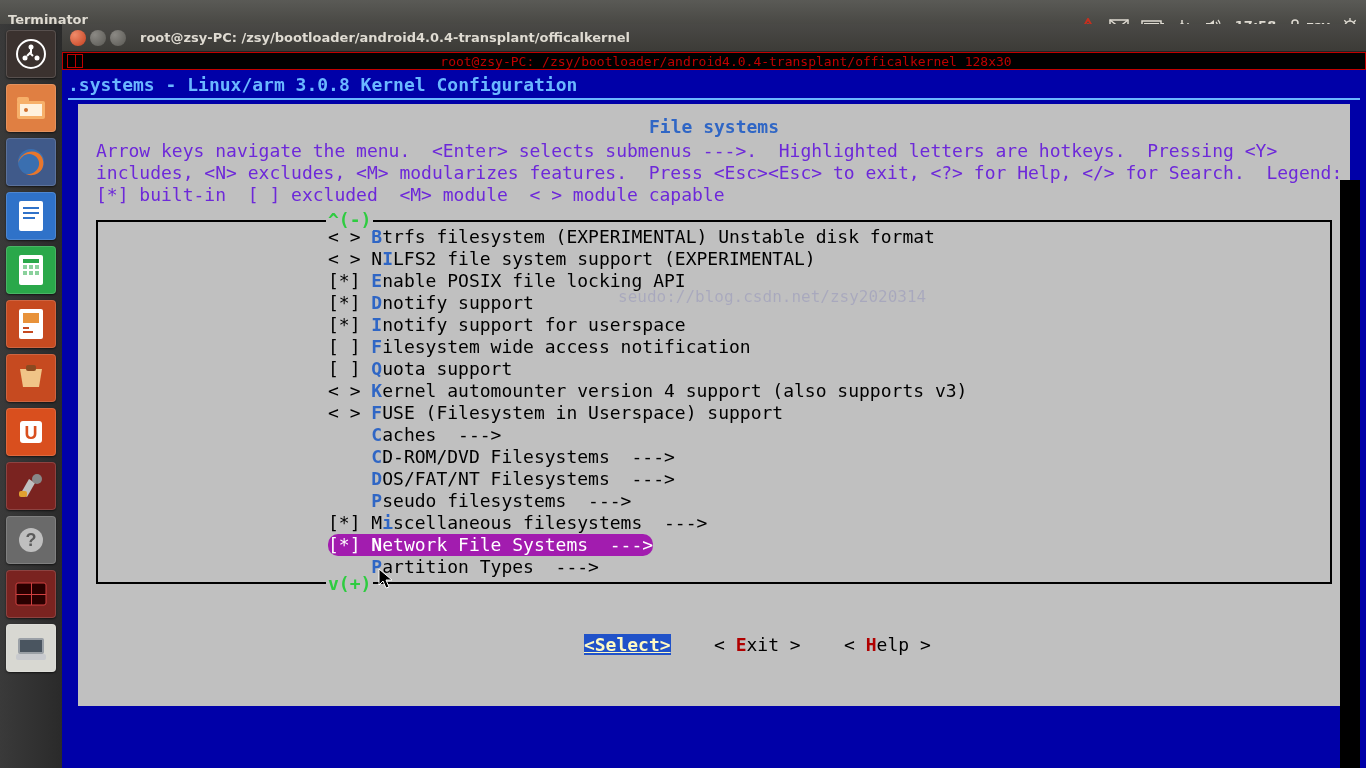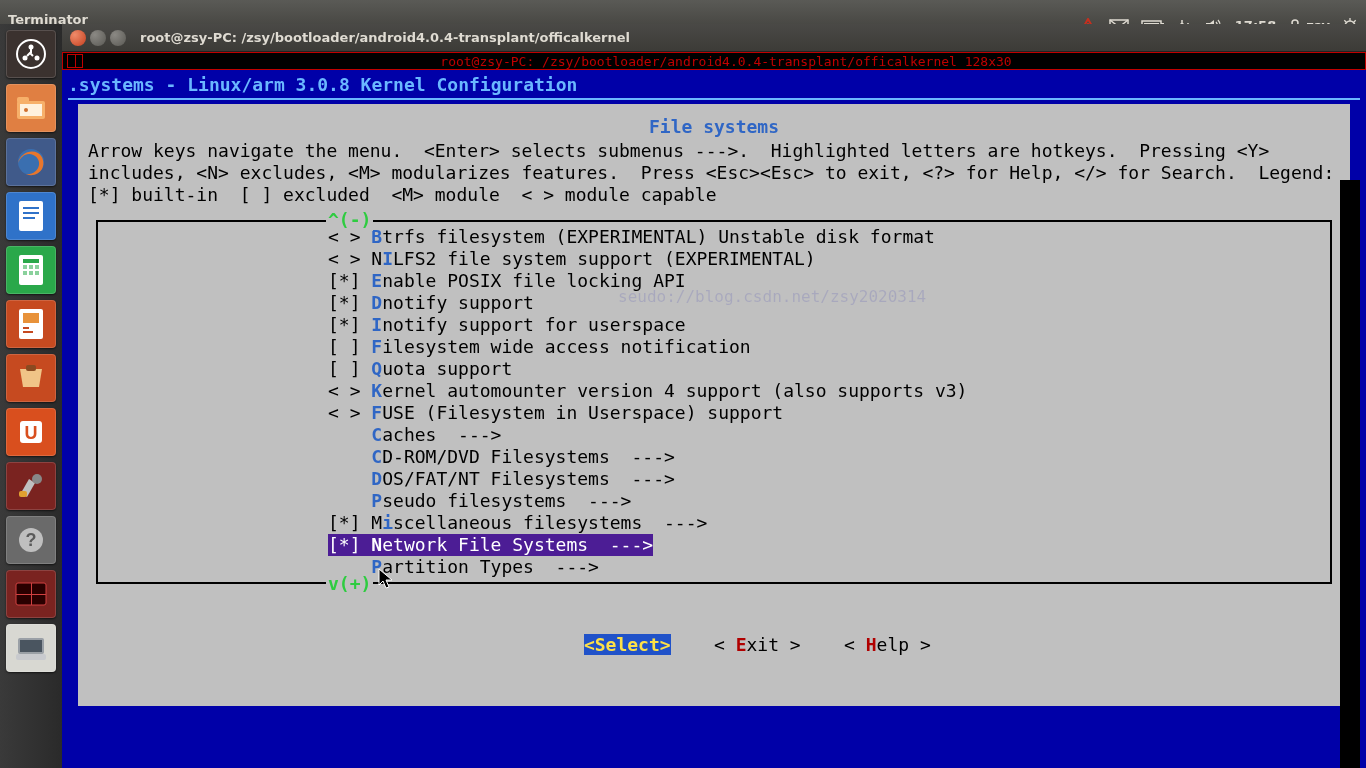--- a/index.html
+++ b/index.html
@@ -132,22 +132,22 @@
   border-top: 2px solid #c0c0c0;
 }
 .section-title {
   text-align: center;
   color: #2f66c5;
   font-weight: bold;
   margin-bottom: 2px;
 }
 .help {
   white-space: pre;
-  color: #000000;
-  padding: 0 10px;
+  color: #6d28d9;
+  padding: 0 18px;
 }
 .menu-frame {
   margin: 14px 18px 0 18px;
   position: relative;
 }
 .menu-frame .top-border, .menu-frame .bottom-border {
   border-top: 2px solid #000;
   height:0;
 }
 .menu-frame .vbord-left, .menu-frame .vbord-right {
@@ -166,41 +166,43 @@
 .scroll-hint.top { top: -11px; }
 .scroll-hint.bot { bottom: -11px; }
 .menu-lines { padding: 4px 0 4px 0; }
 .menu-line {
   white-space: pre;
   color: #000;
   padding-left: 232px;
 }
 .menu-line .hk { color: #2f66c5; font-weight: bold; }
 .menu-line.selected {
-  background: #4c1d95;
+  background: #a21caf;
   color: #fff;
   display: inline-block;
+  border-radius: 10px;
 }
 .menu-line.selected .hk { color: #fff; }
 .watermark {
   position: absolute;
   color: rgba(0,0,170,.12);
   font-family: monospace;
   font-size: 16px;
   pointer-events:none;
 }
 .buttons {
   text-align: center;
   margin-top: 28px;
   white-space: pre;
 }
 .buttons .sel {
   background: #2052c9;
-  color: #fde047;
+  color: #fef9c3;
   font-weight: bold;
+  text-decoration: underline;
 }
 .buttons .normal { color:#000; }
 .buttons .hk { color: #b00000; font-weight: bold; }
 
 .black-strip {
   position:absolute;
   right: 6px;
   top: 110px;
   width: 20px;
   bottom: 0;

